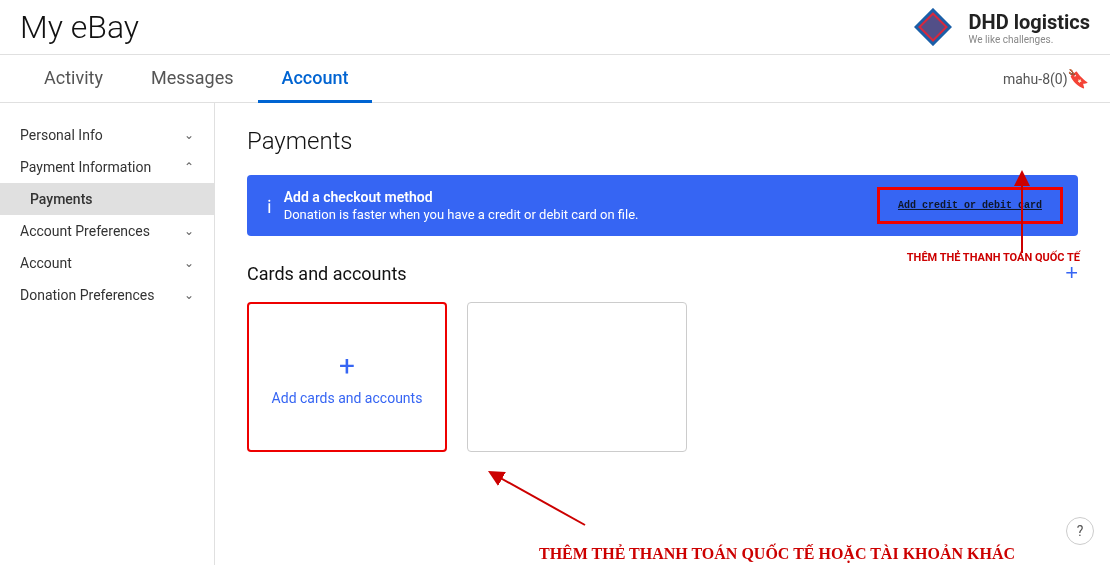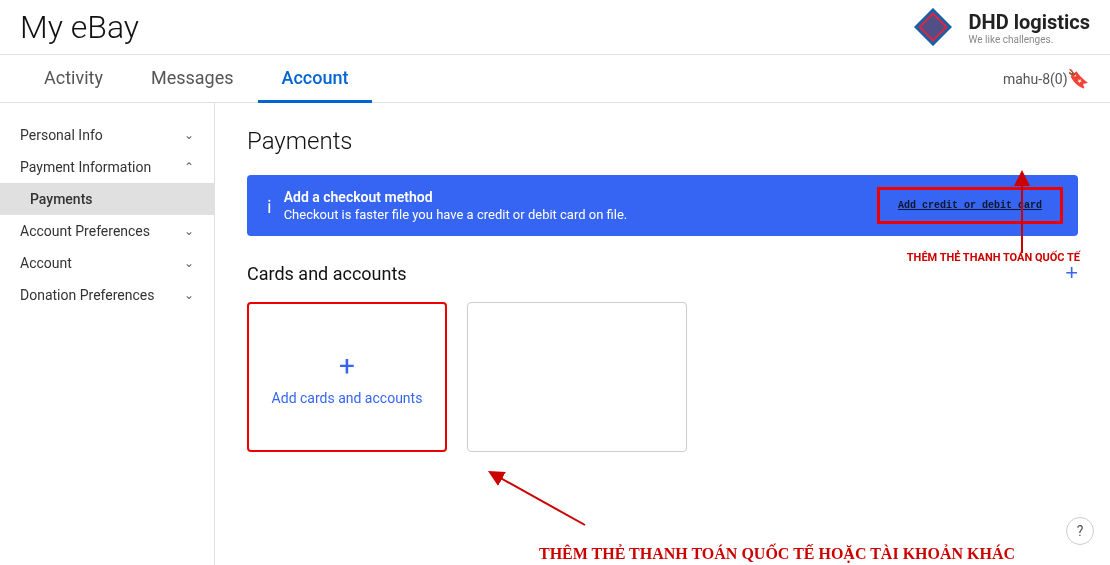--- a/index.html
+++ b/index.html
@@ -269,21 +269,21 @@
     </div>
   </div>
 
   <div class="content content-wrapper">
     <h2 class="page-title">Payments</h2>
 
     <div class="blue-banner">
       <span class="info-icon">ℹ</span>
       <div class="banner-text">
         <div class="banner-title">Add a checkout method</div>
-        <div class="banner-sub">Checkout is faster file you have a credit or debit card on file.</div>
+        <div class="banner-sub">Donation is faster when you have a credit or debit card on file.</div>
       </div>
       <button class="add-card-btn">Add credit or debit card</button>
     </div>
 
     <div class="section-header">
       <h3 class="section-title">Cards and accounts</h3>
       <button class="plus-btn">+</button>
     </div>
 
     <div class="cards-grid">

